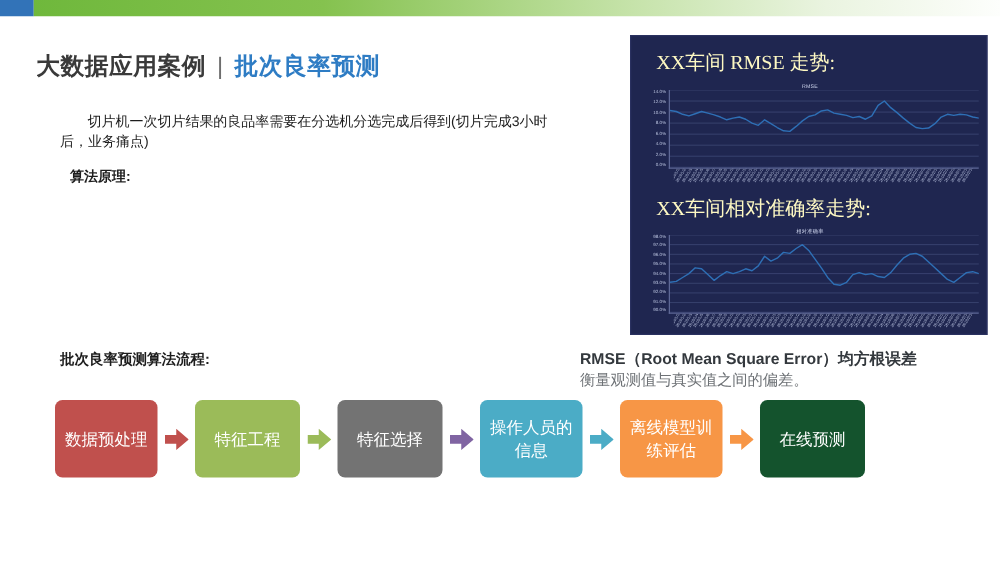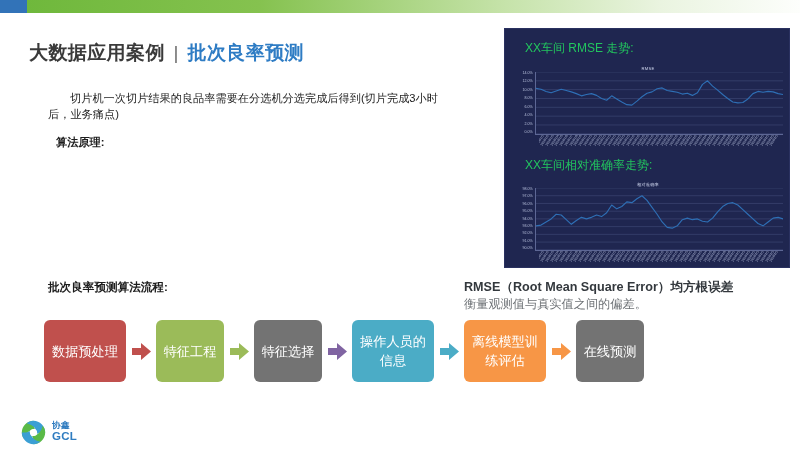--- a/index.html
+++ b/index.html
@@ -75,42 +75,43 @@
     height: 62px;
     border-radius: 6px;
     color: #ffffff;
     display: flex; align-items: center; justify-content: center;
     text-align: center;
     font-size: 13.2px;
     line-height: 19px;
     padding: 0 4px;
     flex: 0 0 auto;
   }
-  .fbox.w1 { width: 68px; }
+  .fbox.w1 { width: 84px; }
   .fbox.w2 { width: 82px; }
   .arrow {
     flex: 0 0 auto;
     width: 30px;
     display: flex; align-items: center; justify-content: center;
   }
   .arrow svg { display: block; }
 
   
   .panel {
     position: absolute;
     left: 504px; top: 28px;
     width: 286px; height: 240px;
     background: #1f2650;
     border: 1px solid #2a3160;
   }
   .panel-title {
     position: absolute; left: 20px;
-    color: #22c55e;
-    font-size: 12px;
+    color: #fef9c3;
+    font-size: 16px;
     white-space: nowrap;
+    font-family: Liberation Serif, serif;
   }
   .pt1 { top: 11px; }
   .pt2 { top: 128px; }
 
   .chart-wrap {
     position: absolute;
     left: 8px;
     width: 270px;
   }
   .cw1 { top: 36px; height: 84px; }
@@ -246,21 +247,21 @@
         </svg>
       </div>
       <div class="fbox w2" style="background: rgb(247, 150, 70);">
         <span>离线模型训练评估</span>
       </div>
       <div class="arrow">
         <svg width="19" height="17" viewBox="0 0 19 17">
           <path d="M0 5 H9 V0 L19 8.5 L9 17 V12 H0 Z" fill="#f79646"></path>
         </svg>
       </div>
-      <div class="fbox w1" style="background: #737373;">
+      <div class="fbox w1" style="background: #14532d;">
         <span>在线预测</span>
       </div>
     </div>
 
   <div class="panel">
 
     <div class="panel-title pt1">XX车间 RMSE 走势:</div>
 
     <div class="chart-wrap cw1">
       <div class="chart-label">RMSE</div>
@@ -428,27 +429,14 @@
         </div>
     </div>
 
   </div>
 
   <div class="caption">
     <div class="cap-l1">RMSE（Root Mean Square Error）均方根误差</div>
     <div class="cap-l2">衡量观测值与真实值之间的偏差。</div>
   </div>
 
-  <div class="logo">
-    <svg class="logo-mark" viewBox="0 0 60 60">
-      <path d="M30 4 C16 4 4 16 4 30 C4 36 6 41 10 45 C12 32 20 24 33 22 C30 16 30 10 30 4 Z" fill="#5aba47"></path>
-      <path d="M56 30 C56 16 44 4 30 4 C24 4 19 6 15 10 C28 12 36 20 38 33 C44 30 50 30 56 30 Z" fill="#3b9fd4"></path>
-      <path d="M30 56 C44 56 56 44 56 30 C56 24 54 19 50 15 C48 28 40 36 27 38 C30 44 30 50 30 56 Z" fill="#5aba47"></path>
-      <path d="M4 30 C4 44 16 56 30 56 C36 56 41 54 45 50 C32 48 24 40 22 27 C16 30 10 30 4 30 Z" fill="#3b9fd4"></path>
-      <circle cx="30" cy="30" r="8" fill="#ffffff"></circle>
-    </svg>
-    <div class="logo-txt">
-      <div class="logo-cn">协鑫</div>
-      <div class="logo-en">GCL</div>
-    </div>
-  </div>
 
 </div>
 
 </body></html>

